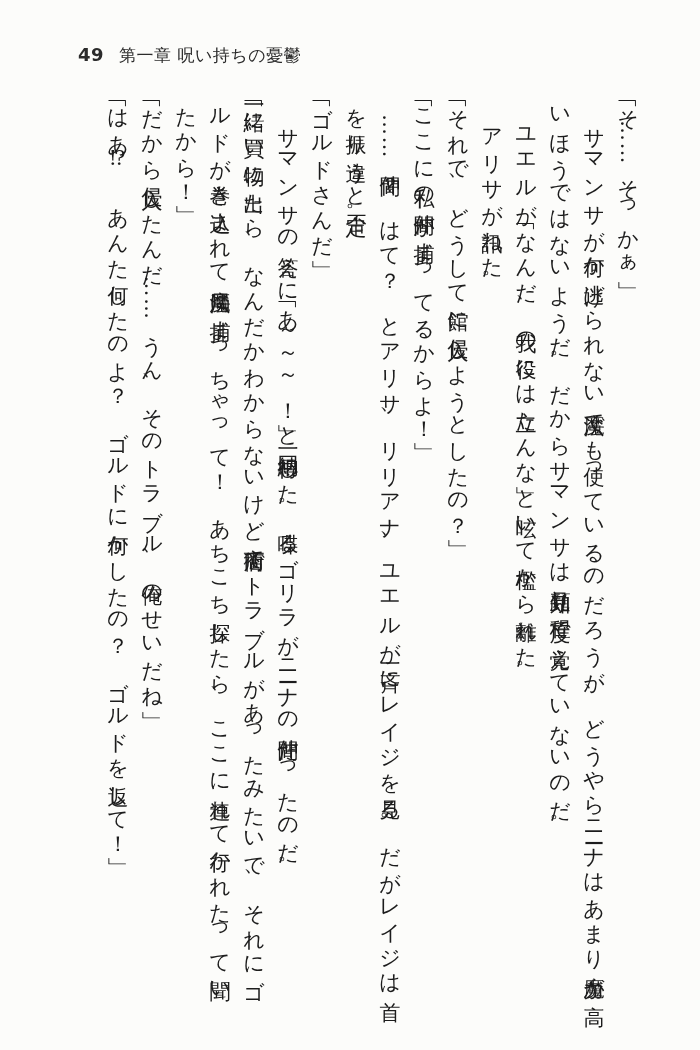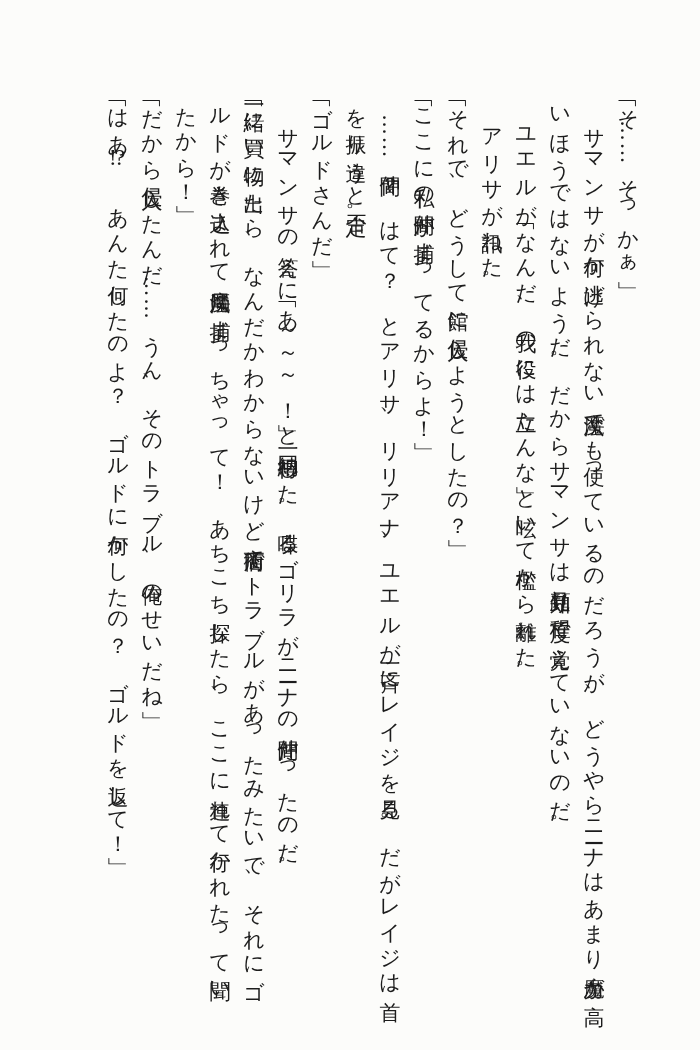--- a/index.html
+++ b/index.html
@@ -63,20 +63,24 @@
   }
   .para.narration {
     text-indent: 1em;
   }
 </style>
 </head>
 <body>
 
 <div class="page">
 
+  <header class="page-header">
+    <span class="page-number">49</span>
+    <span class="chapter-title">第一章 呪い持ちの憂鬱</span>
+  </header>
 
   <main class="body-text">
       <p class="para dialogue">「そ……そっかぁ」</p>
       <p class="para narration">サマンサが何か逃げられない魔法でも使っているのだろうが、どうやらニーナはあまり魔力が高いほうではないようだ。だからサマンサは顔見知り程度で覚えていないのだ。</p>
       <p class="para narration">ユエルが「なんだ、我の役には立たんな」と呟いて檻から離れた。</p>
       <p class="para narration">アリサが訊ねた。</p>
       <p class="para dialogue">「それで、どうして館に侵入しようとしたの？」</p>
       <p class="para dialogue">「ここに私の仲間が捕まってるからよ！」</p>
       <p class="para narration">……仲間？　はて？　とアリサ、リリアナ、ユエルが一斉にレイジを見る。だがレイジは首を振り違うと否定。</p>
       <p class="para dialogue">「ゴルドさんだ」</p>

